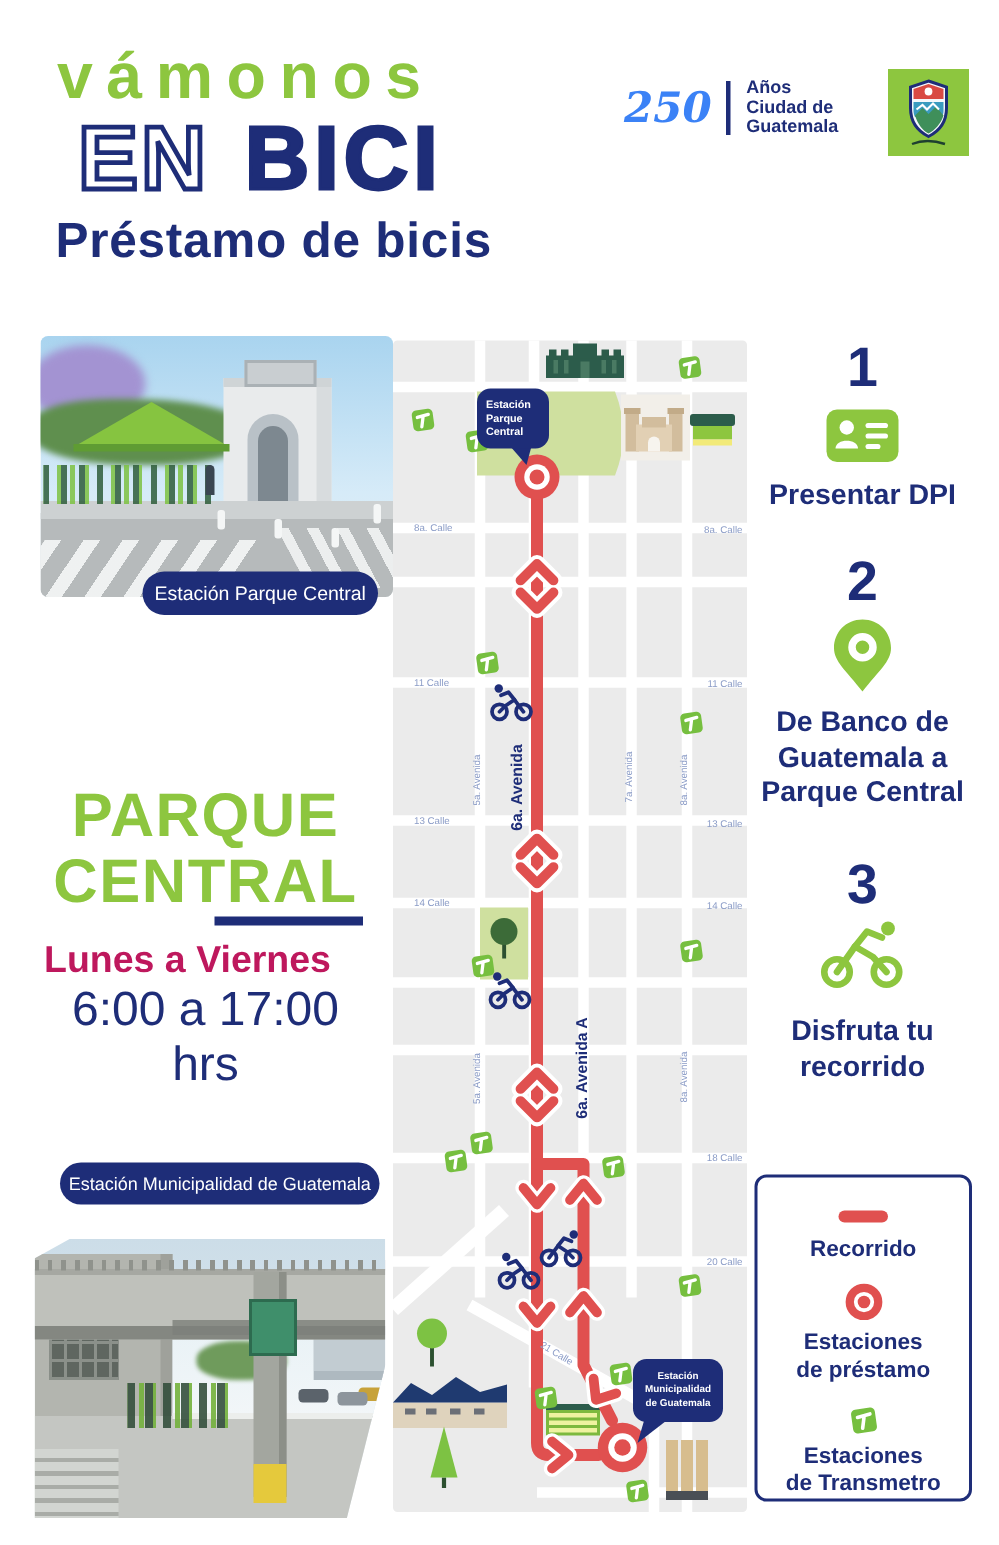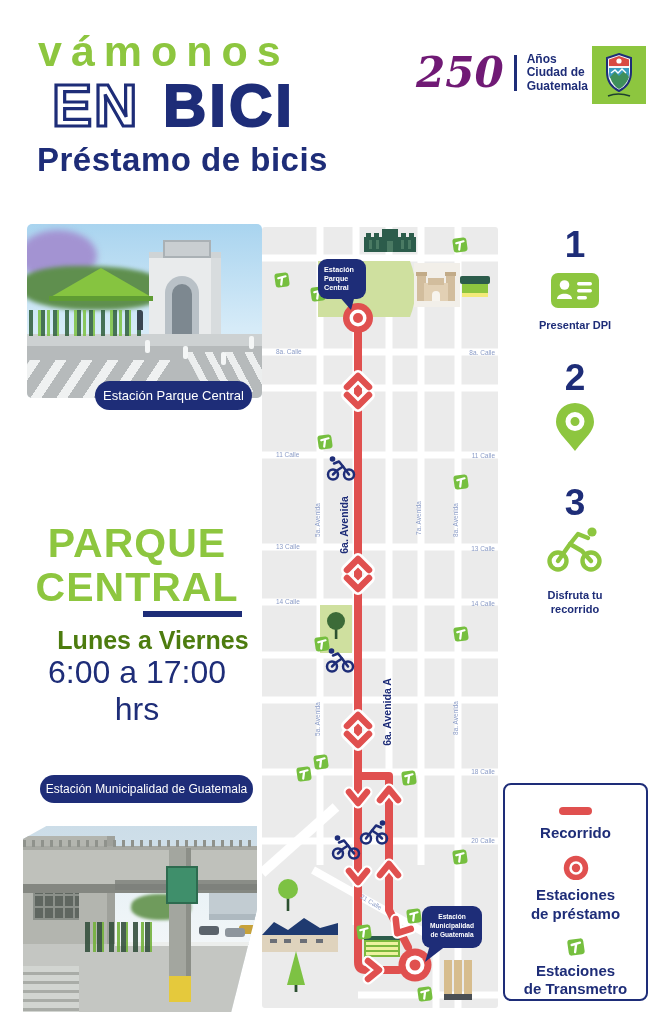--- a/index.html
+++ b/index.html
@@ -8,50 +8,50 @@
   .pre{white-space:pre-line;}
 
   
   .title-top{position:absolute;left:38px;top:27px;font-size:43px;font-weight:bold;
              color:#8dc63f;letter-spacing:9px;}
   .title-mid{position:absolute;left:50px;top:74px;text-decoration:underline;}
   .subtitle{position:absolute;left:37px;top:141px;font-size:33px;font-weight:bold;
             color:#1e2d78;letter-spacing:0.5px;}
   .anniv{position:absolute;left:416px;top:52px;display:flex;align-items:center;gap:10px;}
   .anniv-250{font-family:"DejaVu Serif",serif;font-style:italic;font-weight:bold;
-             font-size:42px;color:#701a75;line-height:1;}
+             font-size:28px;color:#3b82f6;line-height:1;}
   .anniv-bar{width:3px;height:36px;background:#1e2d78;}
   .anniv-caption{font-size:12px;color:#1e2d78;line-height:1.1;font-weight:bold;}
   .crest{position:absolute;left:592px;top:46px;}
 
   
   .photo{position:absolute;overflow:hidden;}
   .photo1{left:27px;top:224px;width:235px;height:174px;border-radius:5px;}
   .photo2{left:23px;top:826px;width:234px;height:186px;
           clip-path:polygon(10% 0,100% 0,100% 45%,89% 100%,0 100%,0 7%);}
   .photo .layer{position:absolute;}
   .pill{position:absolute;background:#1e2d78;color:#fff;font-weight:normal;
         display:flex;align-items:center;justify-content:center;border-radius:16px;z-index:5;}
   .pill1{left:95px;top:381px;width:157px;height:29px;font-size:13px;}
   .pill2{left:40px;top:775px;width:213px;height:28px;font-size:12px;}
 
   
   .place{position:absolute;left:28px;top:521px;width:218px;text-align:center;
          color:#8dc63f;font-size:41px;font-weight:bold;line-height:1.08;letter-spacing:1px;}
   .place-bar{position:absolute;left:143px;top:611px;width:99px;height:6px;background:#1e2d78;}
-  .sched-days{position:absolute;left:44px;top:626px;width:218px;text-align:center;
-              color:#4d7c0f;font-size:25px;font-weight:bold;}
+  .sched-days{position:absolute;left:16px;top:626px;width:218px;text-align:center;
+              color:#be185d;font-size:25px;font-weight:bold;}
   .sched-hours{position:absolute;left:28px;top:654px;width:218px;text-align:center;
                color:#1e2d78;font-size:32px;}
 
   
   .steps{position:absolute;left:505px;top:226px;width:140px;display:flex;
          flex-direction:column;align-items:center;}
   .step-number{font-size:37px;font-weight:bold;color:#1e2d78;line-height:1;}
-  .step-label{font-size:11px;font-weight:bold;color:#1e2d78;text-align:center;line-height:1.25;}
+  .step-label{font-size:19px;font-weight:bold;color:#1e2d78;text-align:center;line-height:1.25;}
 
   
   .legend{position:absolute;left:503px;top:783px;width:141px;height:214px;
           border:2px solid #1e2d78;border-radius:8px;background:#fff;
           display:flex;flex-direction:column;align-items:center;}
   .legend-dash{width:33px;height:9px;border-radius:5px;background:#e0504f;margin-top:22px;}
   .legend-label{font-size:15px;font-weight:bold;color:#1e2d78;text-align:center;line-height:1.25;}
 
   
   .map-wrap{position:absolute;left:258px;top:225px;width:242px;height:786px;}
@@ -425,20 +425,23 @@
       <rect x="27" y="18" width="15" height="3.4" rx="1.7" fill="#fff"></rect>
       <rect x="27" y="25" width="10" height="3.4" rx="1.7" fill="#fff"></rect>
     </svg>
     <div class="step-label pre" style="margin-top:8px">Presentar DPI</div>
 
     <div class="step-number" style="margin-top:26px">2</div>
     <svg width="52" height="54" style="margin-top:4px">
       <path d="M26,3 C15,3 7,11.5 7,22 c0,9 8,15 19,29 c11,-14 19,-20 19,-29 C45,11.5 37,3 26,3 z" fill="#8dc63f"></path>
       <circle cx="26" cy="21.5" r="7" fill="none" stroke="#fff" stroke-width="5"></circle>
     </svg>
+    <div class="step-label pre" style="margin-top:6px">De Banco de
+Guatemala a
+Parque Central</div>
 
     <div class="step-number" style="margin-top:30px">3</div>
     <svg width="58" height="46" style="margin-top:6px">
       <g fill="none" stroke="#8dc63f" stroke-width="4.4" stroke-linecap="round" stroke-linejoin="round">
         <circle cx="12" cy="34" r="8.5"></circle>
         <circle cx="45" cy="34" r="8.5"></circle>
         <path d="M12,34 L24,17 L36,24 L45,34"></path>
         <path d="M24,17 L32,7 L42,11"></path>
       </g>
       <circle cx="46" cy="5" r="4.6" fill="#8dc63f"></circle>

